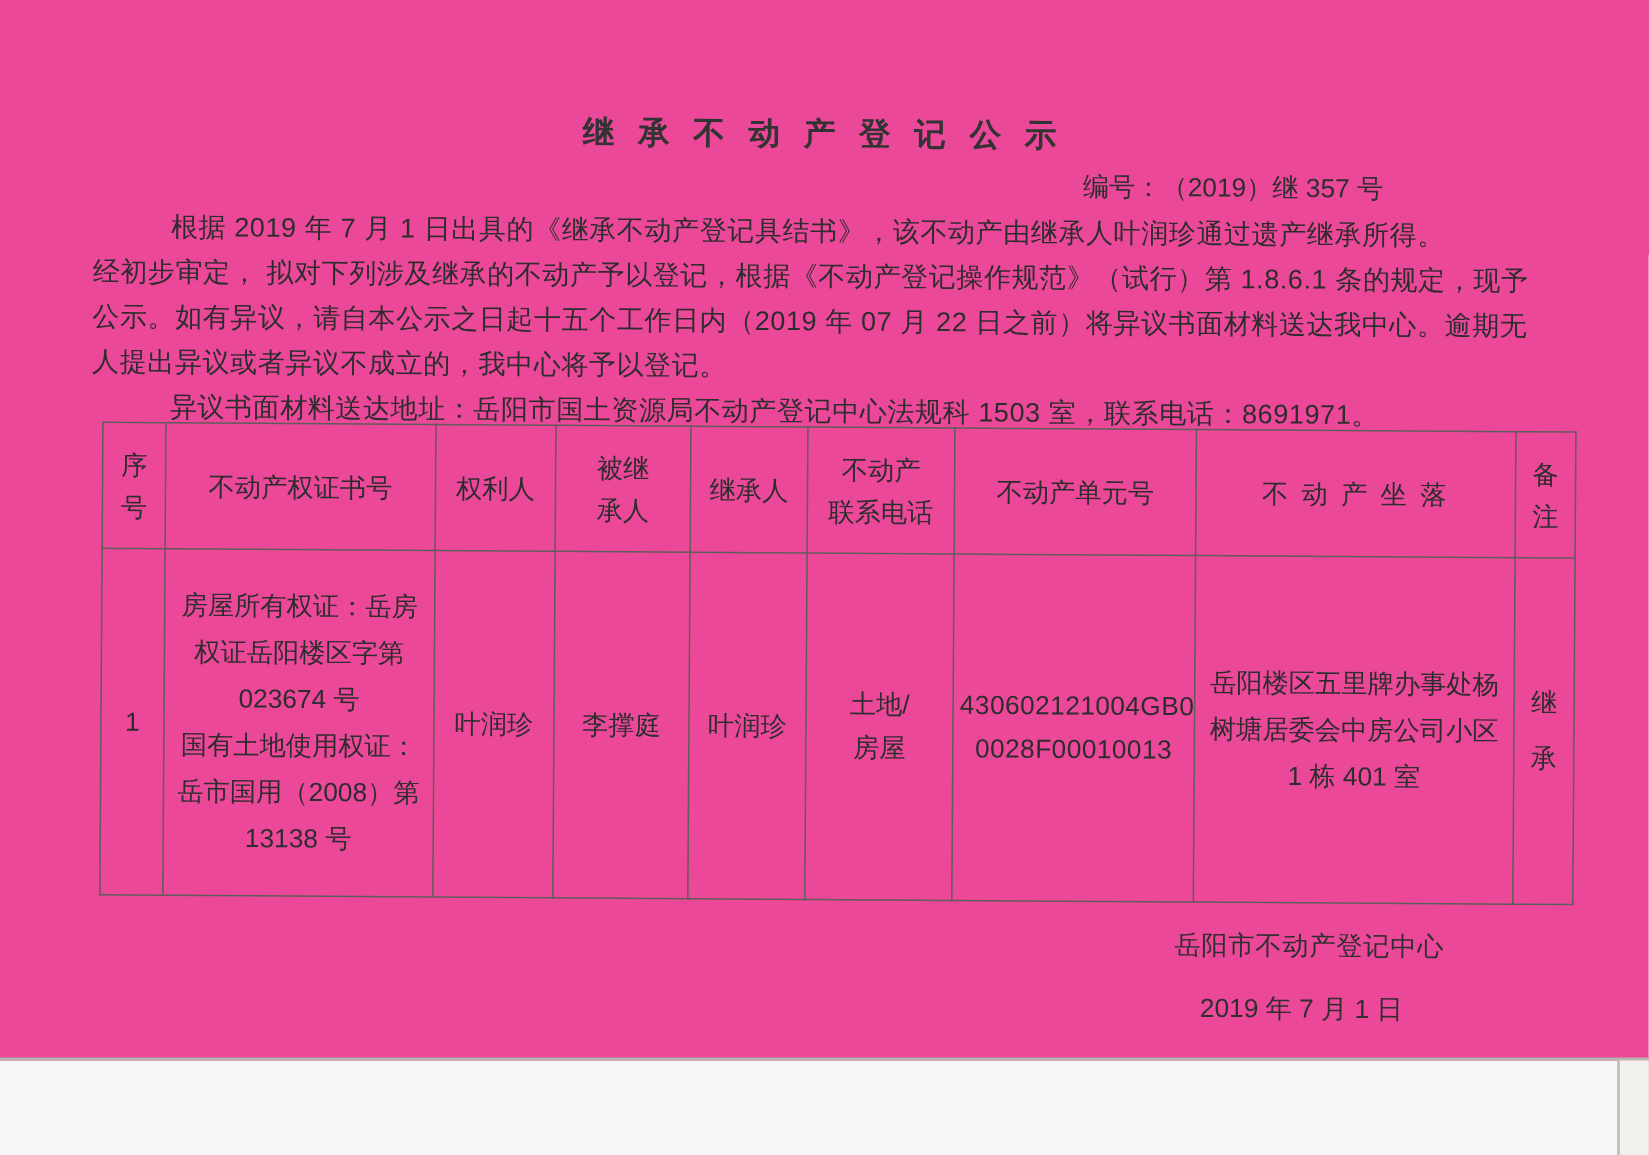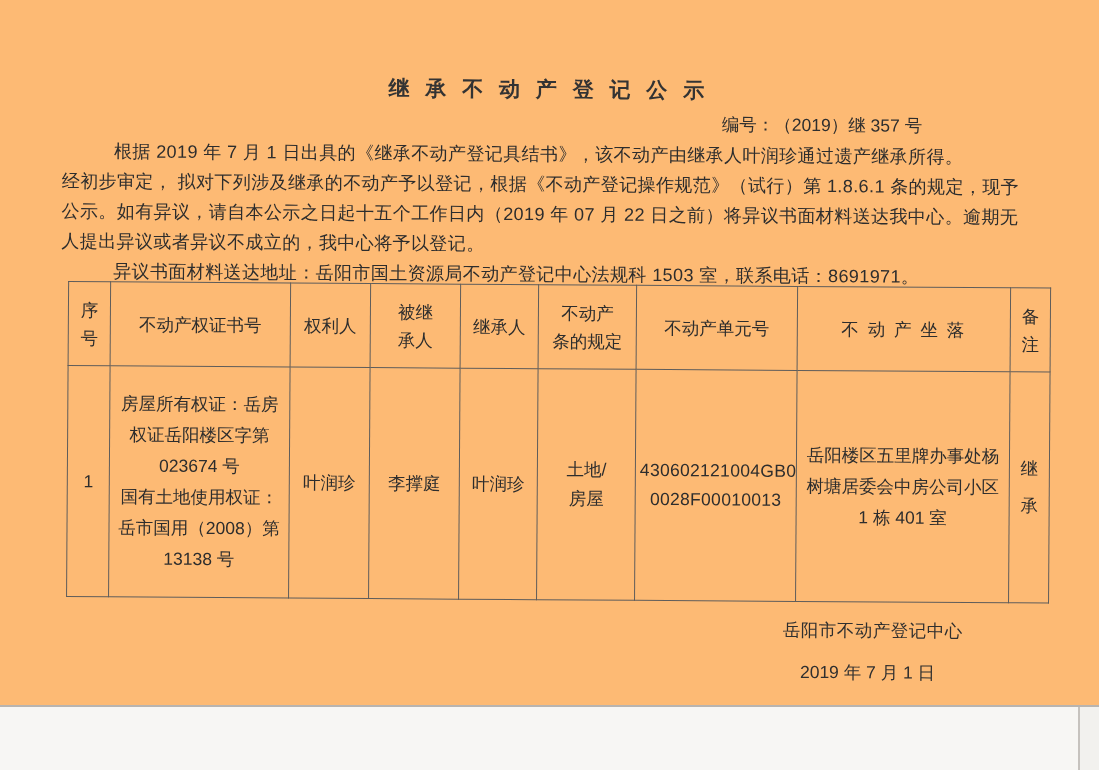--- a/index.html
+++ b/index.html
@@ -8,21 +8,21 @@
     width: 1099px;
     height: 770px;
     overflow: hidden;
     background: #fdfdfc;
     font-family: "Liberation Sans", sans-serif;
     color: #2f2f2f;
   }
   .page {
     position: absolute;
     inset: 0;
-    background: #fdba74;
+    background: #ec4899;
   }
   
   .doc {
     position: absolute;
     inset: 0;
     transform: rotate(0.38deg);
     transform-origin: 60px 0;
   }
   .title {
     position: absolute;
@@ -168,21 +168,21 @@
       <tbody>
           <tr class="hdr">
         <th class="pre">序
 号</th>
         <th class="pre">不动产权证书号</th>
         <th class="pre">权利人</th>
         <th class="pre">被继
 承人</th>
         <th class="pre">继承人</th>
         <th class="pre">不动产
-条的规定</th>
+联系电话</th>
         <th class="pre">不动产单元号</th>
         <th class="pre th-location">不 动 产 坐 落</th>
         <th class="pre">备
 注</th>
       </tr>
       <tr class="data">
         <td class="pre">1</td>
         <td class="pre cell-cert">房屋所有权证：岳房
 权证岳阳楼区字第
 023674 号

